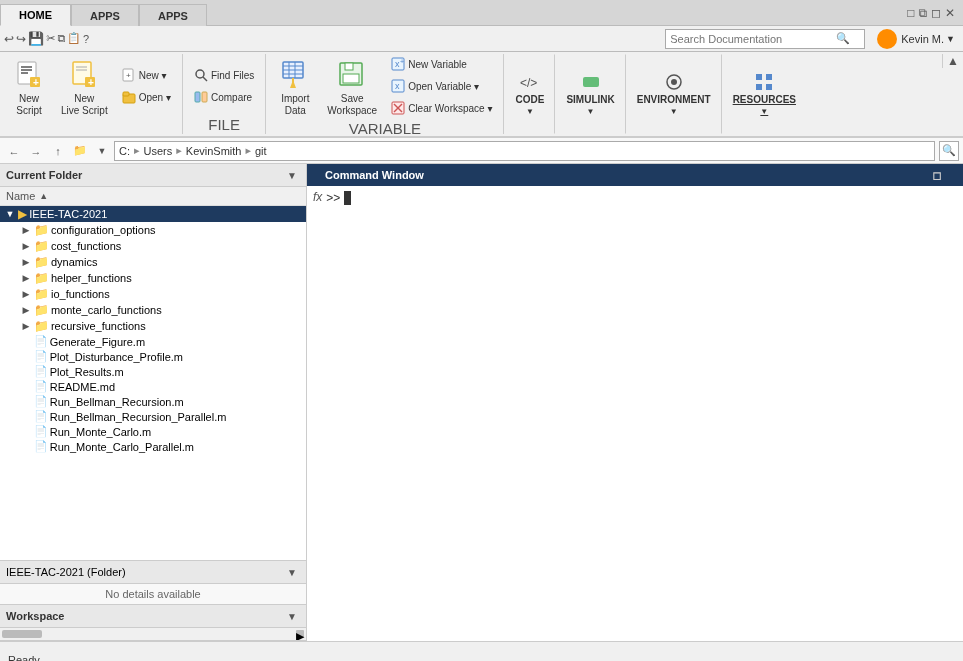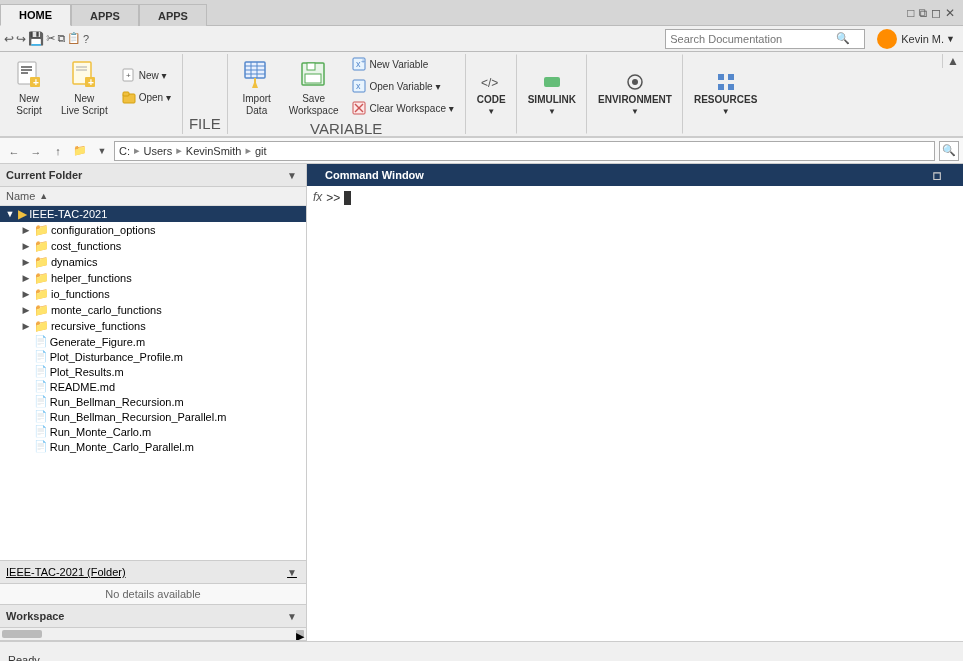--- a/index.html
+++ b/index.html
@@ -302,21 +302,20 @@
       background: #f8f8f8;
     }
     .detail-header {
       display: flex;
       align-items: center;
       justify-content: space-between;
       background: #e8e8e8;
       border-bottom: 1px solid #ccc;
       padding: 3px 6px;
       font-size: 11px;
-      text-decoration: underline;
     }
     .detail-content {
       padding: 4px 6px;
       font-size: 11px;
       color: #666;
       text-align: center;
     }
 
     
     .workspace-panel {
@@ -519,20 +518,38 @@
               <rect x="1" y="2" width="6" height="4" rx="1" fill="#f0c040" stroke="#d4a010"></rect>
             </svg>
           <span>Open ▾</span>
         </div>
       </div>
     </div>
     <div class="section-label"></div>
   </div>
 
   <div class="ribbon-section">
+    <div class="ribbon-buttons">
+      <div style="display:flex; flex-direction:column; gap:2px; justify-content:center; height:60px;">
+        <div class="ribbon-btn-small">
+          <svg width="14" height="14">
+              <circle cx="6" cy="6" r="4" fill="none" stroke="#555" stroke-width="1.5"></circle>
+              <line x1="9" y1="9" x2="13" y2="13" stroke="#555" stroke-width="1.5"></line>
+            </svg>
+          <span>Find Files</span>
+        </div>
+        <div class="ribbon-btn-small">
+          <svg width="14" height="14">
+              <rect x="1" y="2" width="5" height="10" rx="1" fill="#9be" stroke="#5aa"></rect>
+              <rect x="8" y="2" width="5" height="10" rx="1" fill="#fc9" stroke="#ca5"></rect>
+            </svg>
+          <span>Compare</span>
+        </div>
+      </div>
+    </div>
     <div class="section-label">FILE</div>
   </div>
 
   <div class="ribbon-section" style="min-width:200px;">
     <div class="ribbon-buttons">
       <div class="ribbon-btn">
         <div class="icon-box">
           <svg width="30" height="30">
             <rect x="3" y="2" width="20" height="16" rx="1" fill="#e8f0fe" stroke="#5588cc" stroke-width="1.5"></rect>
             <line x1="3" y1="6" x2="23" y2="6" stroke="#5588cc" stroke-width="1"></line>
@@ -600,21 +617,21 @@
     <span style="font-size:8px;">▼</span>
   </div>
   <div class="ribbon-collapse">
     <svg width="20" height="20">
         <circle cx="10" cy="10" r="7" fill="none" stroke="#555" stroke-width="1.5"></circle>
         <circle cx="10" cy="10" r="3" fill="#555"></circle>
       </svg>
     <span class="collapse-label">ENVIRONMENT</span>
     <span style="font-size:8px;">▼</span>
   </div>
-  <div class="ribbon-collapse" style="border-right:none;">
+  <div class="ribbon-collapse" style="border-right:none;text-decoration:underline;">
     <svg width="20" height="20">
         <rect x="2" y="2" width="6" height="6" fill="#5588cc"></rect>
         <rect x="12" y="2" width="6" height="6" fill="#5588cc"></rect>
         <rect x="2" y="12" width="6" height="6" fill="#5588cc"></rect>
         <rect x="12" y="12" width="6" height="6" fill="#5588cc"></rect>
       </svg>
     <span class="collapse-label">RESOURCES</span>
     <span style="font-size:8px;">▼</span>
   </div>
 

